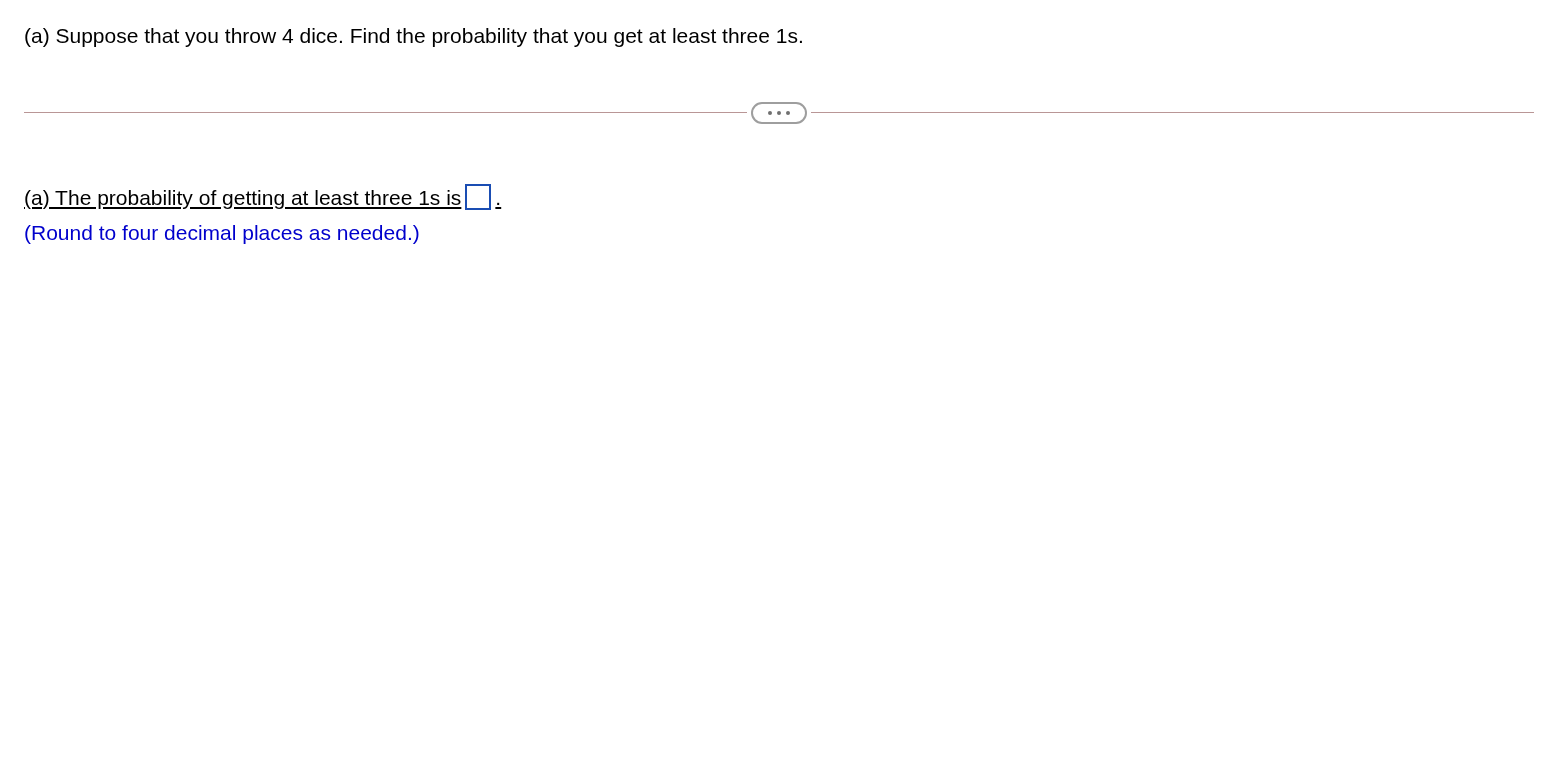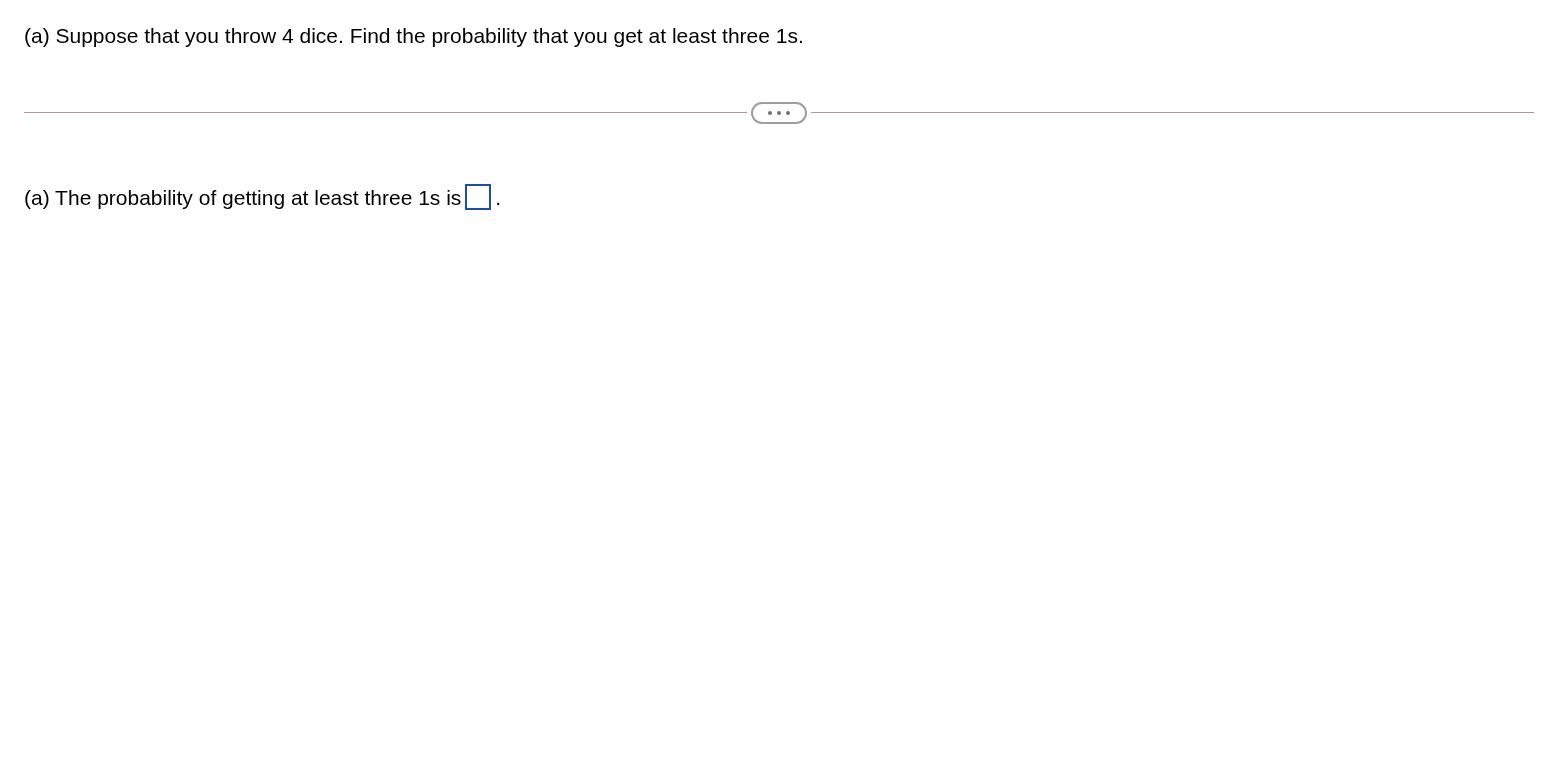--- a/index.html
+++ b/index.html
@@ -48,20 +48,21 @@
       background-color: #707070;
       border-radius: 50%;
     }
     .answer-block {
       line-height: 1.7;
     }
     .answer-line {
       display: flex;
       align-items: center;
       flex-wrap: wrap;
+      text-decoration: underline;
     }
     .answer-input {
       width: 26px;
       height: 26px;
       border: 2px solid #1a4db3;
       margin: 0 4px;
       font-size: 18px;
       text-align: center;
       padding: 0;
     }
@@ -85,13 +86,14 @@
   </div>
   <div class="divider-line"></div>
 </div>
 
 <div class="answer-block">
   <div class="answer-line">
     <span>(a) The probability of getting at least three 1s is</span>
     <input type="text" class="answer-input" value="" style="">
     <span>.</span>
   </div>
+  <div class="hint-text">(Round to four decimal places as needed.)</div>
 </div>
 
 </body></html>

